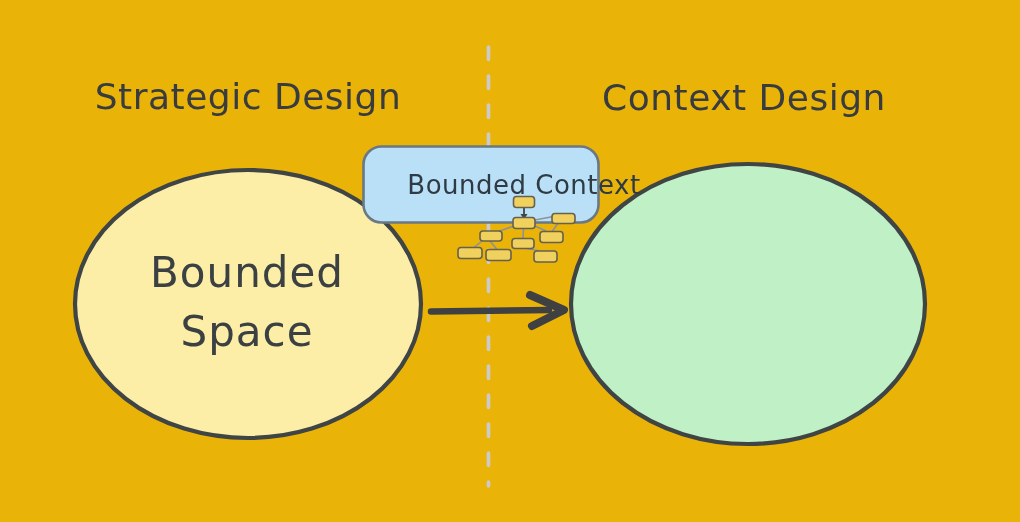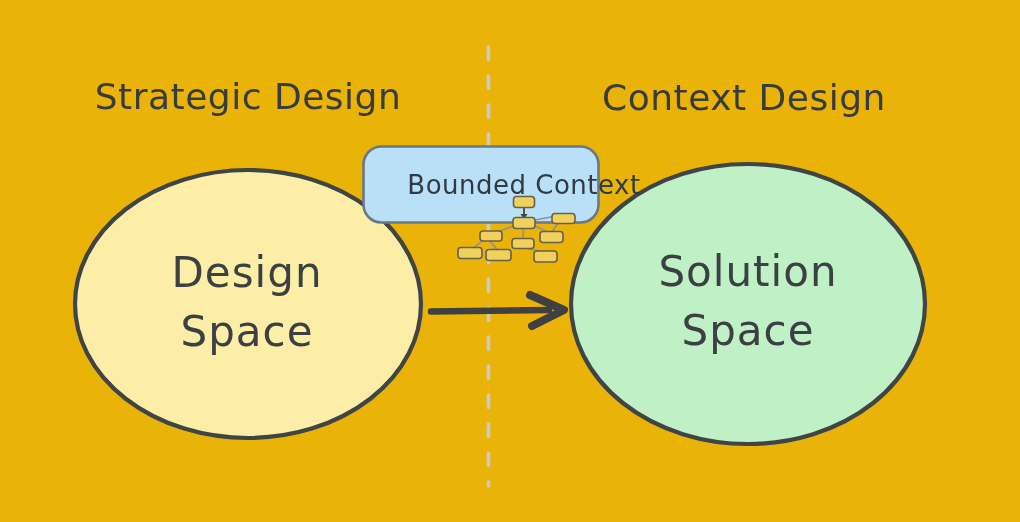--- a/index.html
+++ b/index.html
@@ -82,16 +82,15 @@
 
     <g>
       <path class="main-arrow-tail" d="M431,311.5 L549,310"></path>
       <path class="main-arrow-head" d="M530,295 L564,310 L532,326"></path>
     </g>
   </svg>
 
   <div class="txt heading left">Strategic Design</div>
   <div class="txt heading right">Context Design</div>
   <div class="txt bc-label">Bounded Context</div>
-  <div class="ellipse-label left">Design Space</div>
-  <div class="ellipse-label right">Solution Space</div>
+  <div class="ellipse-label left">Bounded Space</div>
 
 </div>
 
 </body></html>

